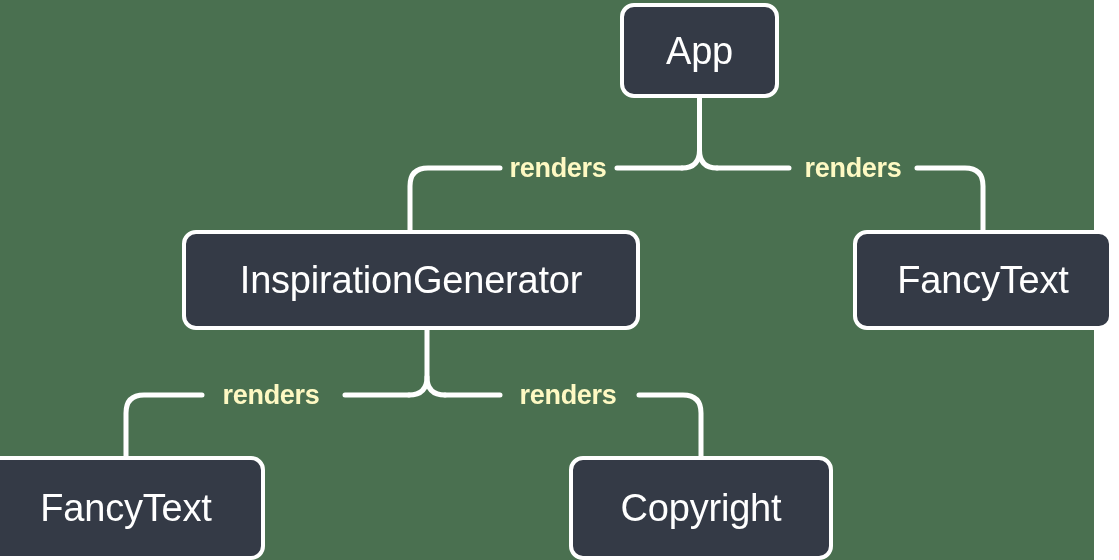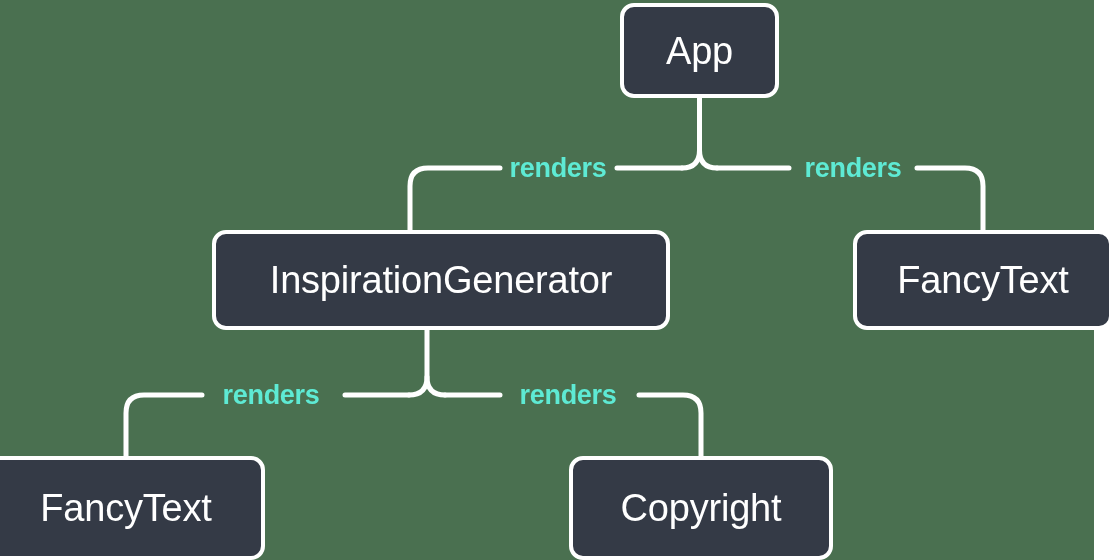--- a/index.html
+++ b/index.html
@@ -40,21 +40,21 @@
     letter-spacing: -0.2px;
     white-space: nowrap;
     z-index: 2;
   }
   .node-label {
     display: block;
     line-height: 1;
   }
   .edge-label {
     position: absolute;
-    color: #5eead4;
+    color: #fef9c3;
     font-size: 27px;
     font-weight: 700;
     letter-spacing: -0.3px;
     white-space: nowrap;
     line-height: 1;
     z-index: 3;
     transform: translate(-50%, -50%);
   }
 </style>
 </head>
@@ -79,21 +79,21 @@
 
       <path d="M 445 395 L 500 395 M 639 395 L 683 395 Q 701 395 701 413 L 701 456"></path>
 
     </g>
   </svg>
 
   <div class="node" style="left:620px; top:3px; width:159px; height:95px;">
     <span class="node-label">App</span>
   </div>
 
-  <div class="node" style="left:212px; top:230px; width:458px; height:100px;text-align:center;">
+  <div class="node" style="left:182px; top:230px; width:458px; height:100px;text-align:center;">
     <span class="node-label">InspirationGenerator</span>
   </div>
 
   <div class="node" style="left:853px; top:230px; width:260px; height:100px;">
     <span class="node-label">FancyText</span>
   </div>
 
   <div class="node" style="left:-35px; top:456px; width:300px; height:104px; border-bottom-left-radius:0; border-top-left-radius:14px;">
     <span class="node-label" style="margin-left:22px;">FancyText</span>
   </div>

